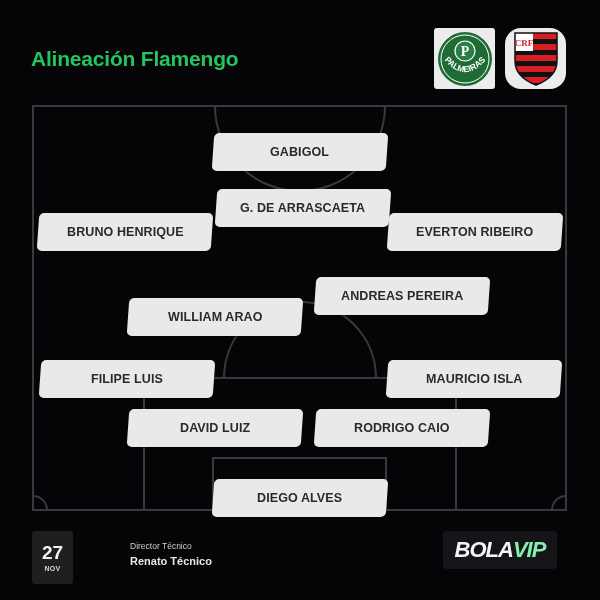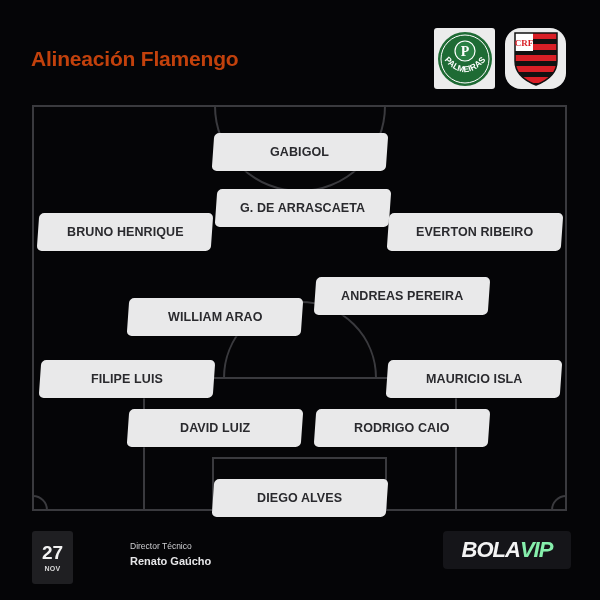--- a/index.html
+++ b/index.html
@@ -1,21 +1,21 @@
 <!DOCTYPE html>
 <html><head>
 <meta charset="utf-8">
 <style>
   * { box-sizing: border-box; margin: 0; padding: 0; }
   html, body { width: 600px; height: 600px; background: #050507; overflow: hidden; }
   body { position: relative; font-family: "Liberation Sans", "DejaVu Sans", sans-serif; color: #e6e6e8; }
 
   .title {
     position: absolute; left: 31px; top: 47px;
-    font-size: 21px; font-weight: bold; color: #c2410c; letter-spacing: -0.2px;
+    font-size: 21px; font-weight: bold; color: #22c55e; letter-spacing: -0.2px;
   }
 
   .crest {
     position: absolute; top: 28px; width: 61px; height: 61px;
     background: #ececec; border-radius: 3px;
     display: flex; align-items: center; justify-content: center;
   }
   .crest.palmeiras { left: 434px; }
   .crest.flamengo { left: 505px; border-radius: 16px; }
 
@@ -39,21 +39,21 @@
     background: #1f1f22; border-radius: 3px;
     display: flex; flex-direction: column; align-items: center; justify-content: center;
   }
   .date-day { font-size: 19px; font-weight: bold; color: #f2f2f2; line-height: 19px; }
   .date-month { font-size: 7px; font-weight: bold; color: #d8d8d8; margin-top: 3px; letter-spacing: 0.3px; }
 
   .coach-label { position: absolute; left: 130px; top: 541px; font-size: 8.5px; color: #cfcfd2; }
   .coach-name { position: absolute; left: 130px; top: 555px; font-size: 11px; font-weight: bold; color: #e6e6e8; }
 
   .brand {
-    position: absolute; left: 443px; top: 531px; width: 128px; height: 38px;
+    position: absolute; left: 443px; top: 531px; width: 114px; height: 38px;
     background: #151519; border-radius: 4px;
     display: flex; align-items: center; justify-content: center;
     font-style: italic; font-weight: bold; font-size: 22px; letter-spacing: -1px;
   }
   .brand .bola { color: #f4f4f4; }
   .brand .vip { color: #86efac; }
 </style>
 </head>
 <body>
 
@@ -147,18 +147,18 @@
 <div class="player" style="left:213px; top:479px;">
   <span>DIEGO ALVES</span>
 </div>
 
 <div class="date-box">
   <div class="date-day">27</div>
   <div class="date-month">NOV</div>
 </div>
 
 <div class="coach-label">Director Técnico</div>
-<div class="coach-name">Renato Gaúcho</div>
+<div class="coach-name">Renato Técnico</div>
 
 <div class="brand">
   <span class="bola">BOLA</span>
     <span class="vip">VIP</span>
 </div>
 
 </body></html>

